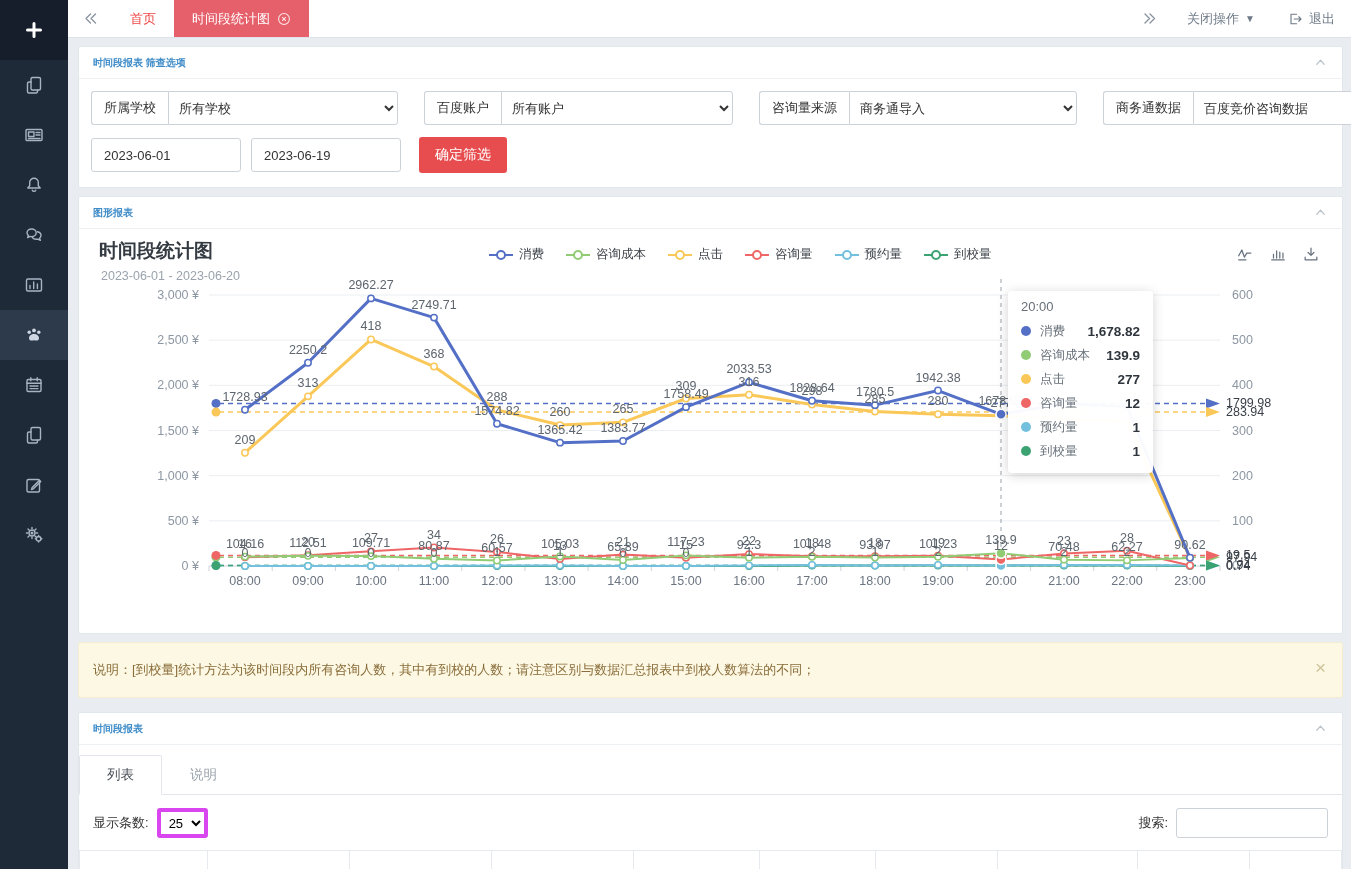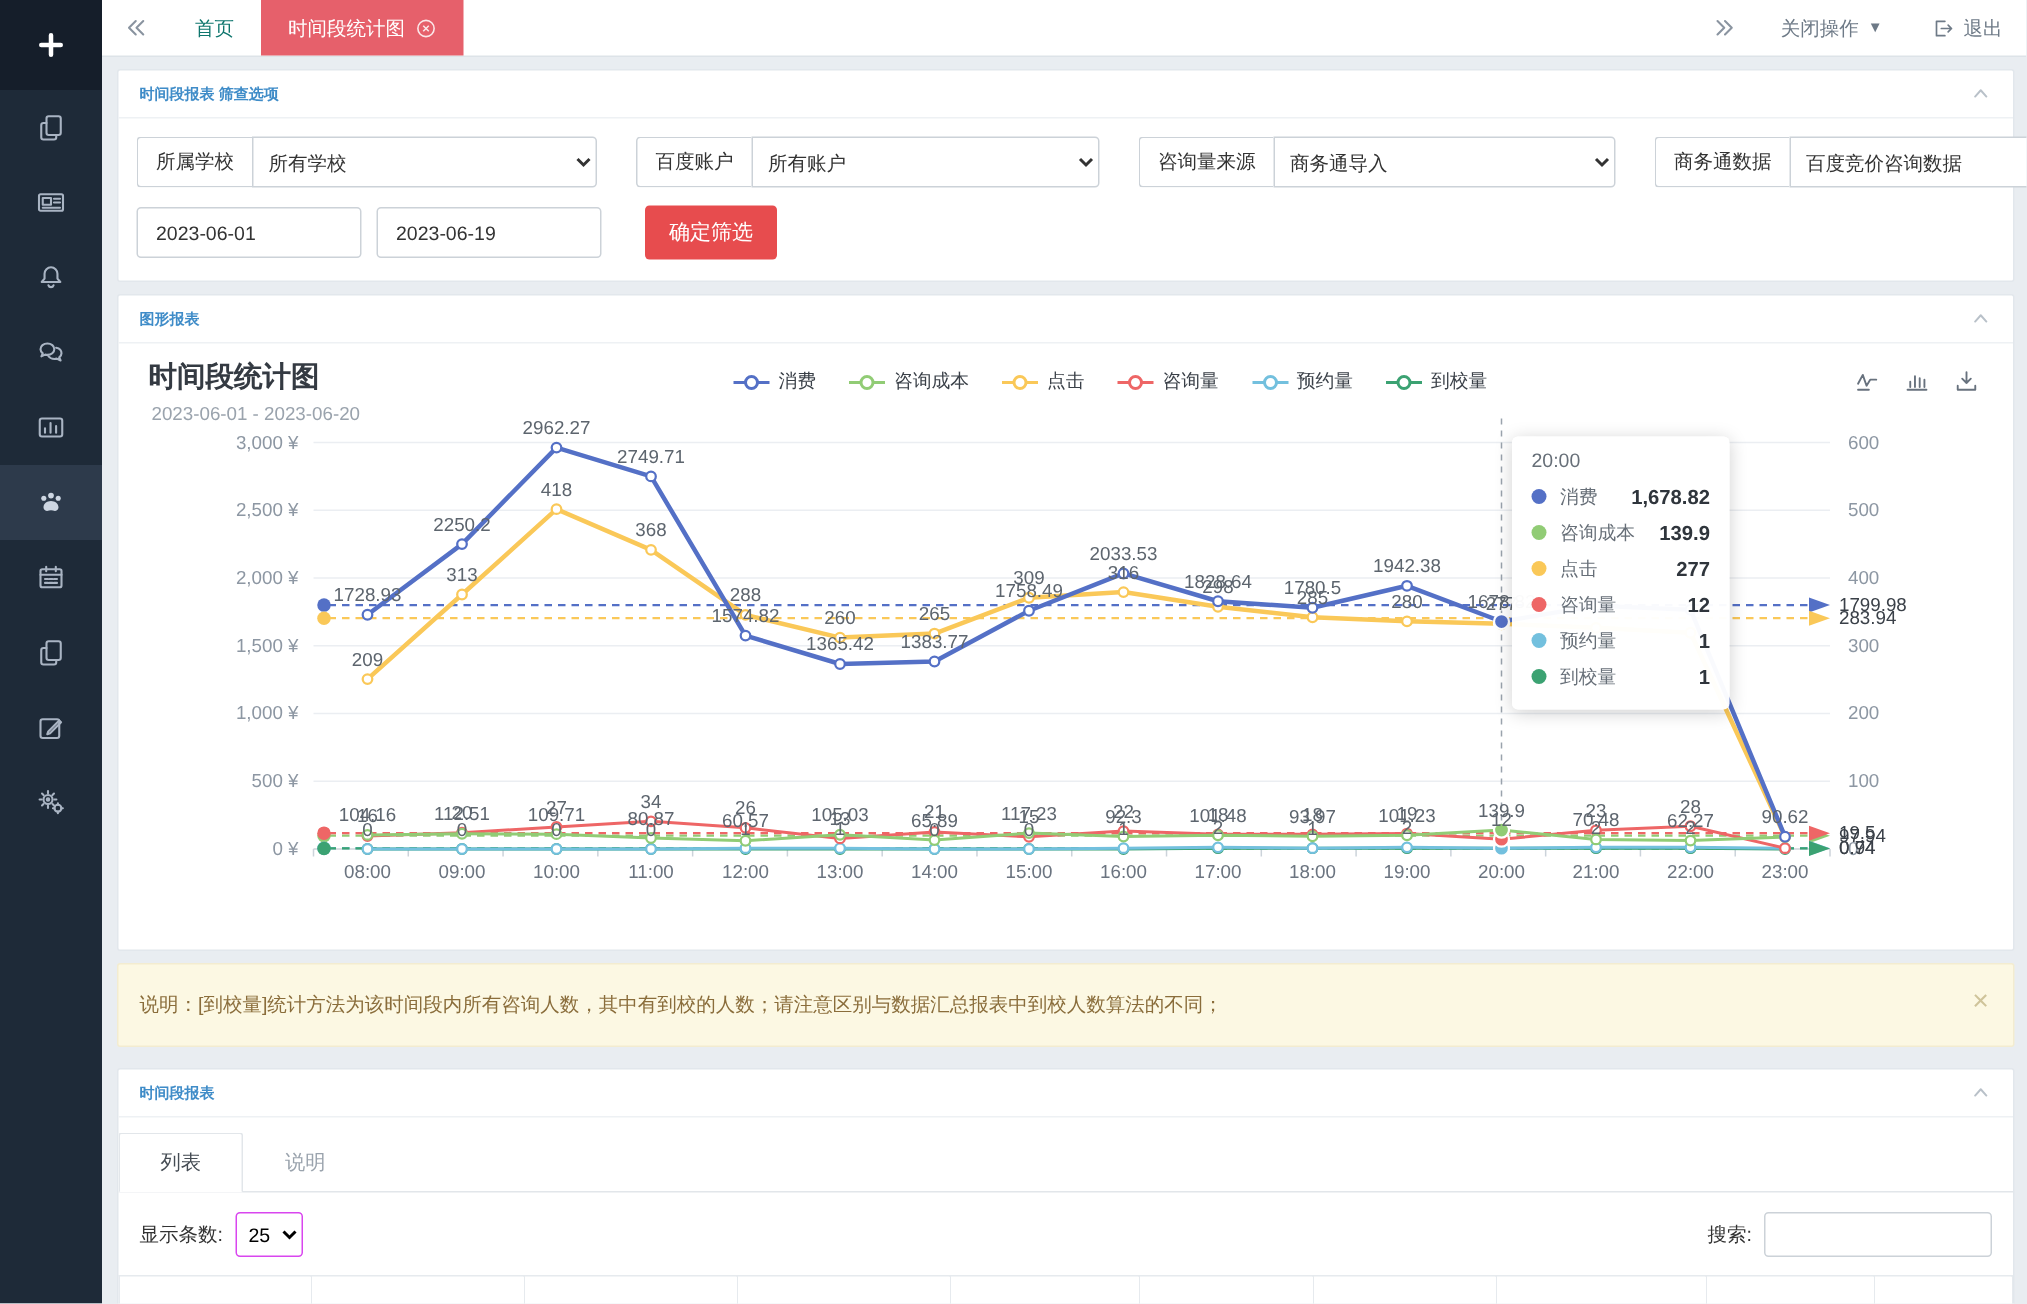--- a/index.html
+++ b/index.html
@@ -14,41 +14,41 @@
   .sidebar { position:absolute; left:0; top:0; width:68px; height:869px; background:#1e2a38; z-index:9; }
   .sidebar-top { height:60px; background:#151e2a; display:flex; align-items:center; justify-content:center; color:#fff; cursor:pointer; }
   .side-item { height:50px; display:flex; align-items:center; justify-content:center; color:#a9b4c3; cursor:pointer; }
   .side-item.active { background:#2d3a4b; color:#cdd6e2; }
   .icon-svg { stroke:currentColor; fill:none; stroke-width:1.4; stroke-linecap:round; stroke-linejoin:round; }
 
   
   .topbar { position:absolute; left:68px; top:0; right:0; height:38px; background:#fff; border-bottom:1px solid #dde3e8; display:flex; align-items:stretch; z-index:8; }
   .tab-nav-btn { width:44px; display:flex; align-items:center; justify-content:center; color:#8a94a0; cursor:pointer; }
   .tabs { display:flex; align-items:stretch; }
-  .tab { padding:0 18px; display:flex; align-items:center; gap:7px; font-size:13px; color:#0f766e; cursor:pointer; white-space:nowrap; }
+  .tab { padding:0 18px; display:flex; align-items:center; gap:7px; font-size:13px; color:#ef4444; cursor:pointer; white-space:nowrap; }
   .tab.active { background:#e6606b; color:#fff; }
   .topbar-right { margin-left:auto; display:flex; align-items:stretch; }
   .topbar-action { display:flex; align-items:center; gap:6px; padding:0 16px; font-size:13px; color:#6e7a87; cursor:pointer; }
 
   
   .content { position:absolute; left:68px; top:38px; right:0; bottom:0; padding:8px 8px 0 10px; overflow:hidden; }
   .panel { background:#fff; border:1px solid #e2e7ec; border-radius:2px; margin-bottom:8px; }
   .panel-header { display:flex; justify-content:space-between; align-items:center; padding:8px 14px; border-bottom:1px solid #eef1f4; }
   .panel-title { color:#3f8cc8; font-weight:bold; font-size:10px; }
   .collapse-btn { color:#b9c1c9; cursor:pointer; display:flex; align-items:center; }
 
   
   .filter-body { padding:12px 12px 14px; }
   .filter-row { display:flex; gap:26px; margin-bottom:12px; flex-wrap:nowrap; }
   .input-group { display:flex; align-items:stretch; }
   .ig-label { border:1px solid #ccd2d8; border-right:none; padding:7px 12px; font-size:13px; color:#333; background:#fff; border-radius:3px 0 0 3px; white-space:nowrap; display:flex; align-items:center; }
   .ig-select { border:1px solid #ccd2d8; border-radius:0 3px 3px 0; font-size:13px; color:#333; padding:0 6px; background:#fff; height:34px; }
   .filter-row2 { display:flex; align-items:center; }
   .date-input { width:150px; height:34px; border:1px solid #ccd2d8; border-radius:3px; padding:0 12px; font-size:13px; color:#333; margin-right:10px; background:#fff; }
-  .btn-danger { background:#e74c4e; color:#fff; border:none; border-radius:3px; padding:0 16px; height:36px; font-size:14px; cursor:pointer; margin-left:19px; font-family:inherit; }
+  .btn-danger { background:#e74c4e; color:#fff; border:none; border-radius:3px; padding:0 16px; height:36px; font-size:14px; cursor:pointer; margin-left:8px; font-family:inherit; }
 
   
   .chart-wrap { position:relative; height:404px; }
   .chart-title { position:absolute; left:20px; top:9px; font-size:19px; font-weight:bold; color:#343a42; z-index:2; }
   .chart-subtitle { position:absolute; left:22px; top:40px; font-size:12.5px; color:#9aa3ad; z-index:2; }
   .chart-legend { position:absolute; left:410px; top:17px; display:flex; gap:22px; align-items:center; z-index:2; }
   .legend-item { display:flex; align-items:center; gap:6px; font-size:12.5px; color:#3a4048; cursor:pointer; }
   .legend-marker { width:24px; height:10px; position:relative; }
   .lm-line { position:absolute; top:4px; left:0; right:0; height:2px; }
   .lm-ring { position:absolute; left:7px; top:0; width:10px; height:10px; border:2px solid; border-radius:50%; background:#fff; }
@@ -64,21 +64,21 @@
   
   .notice { background:#fcf8e3; border:1px solid #f3ecd0; border-radius:2px; color:#8a6d3b; font-size:13px; padding:18px 46px 18px 14px; position:relative; margin:0 0 14px; }
   .notice-close { position:absolute; right:16px; top:15px; color:#cfc49a; font-size:19px; cursor:pointer; line-height:1; }
 
   
   .tabs-row { display:flex; border-bottom:1px solid #e2e6ea; margin-top:10px; padding-left:0; }
   .rtab { padding:10px 27px; font-size:13.5px; color:#9aa3ad; cursor:pointer; border:1px solid transparent; margin-bottom:-1px; border-radius:2px 2px 0 0; }
   .rtab.active { background:#fff; border-color:#e2e6ea; border-bottom-color:#fff; color:#454c54;text-align:center; }
   .controls-row { display:flex; align-items:center; justify-content:space-between; padding:13px 14px 12px; }
   .page-size { display:flex; align-items:center; gap:8px; font-size:13px; color:#333; }
-  .page-size-select { height:30px; border:1px solid #d946ef; border-radius:3px; font-size:13px; padding:0 4px; background:#fff; }
+  .page-size-select { height:30px; border:4px solid #d946ef; border-radius:3px; font-size:13px; padding:0 4px; background:#fff; }
   .search-box { display:flex; align-items:center; gap:8px; font-size:13px; color:#333; }
   .search-input { width:152px; height:30px; border:1px solid #ccd2d8; border-radius:3px; padding:0 8px; background:#fff; }
   table.report { width:100%; border-collapse:collapse; }
   table.report th { border:1px solid #e6eaee; border-bottom:2px solid #dde3e8; padding:9px 16px 9px 9px; font-size:13px; color:#20252b; font-weight:bold; text-align:left; position:relative; white-space:nowrap; background:#fff; }
 </style>
 </head>
 <body>
 
 <div class="app">
 

